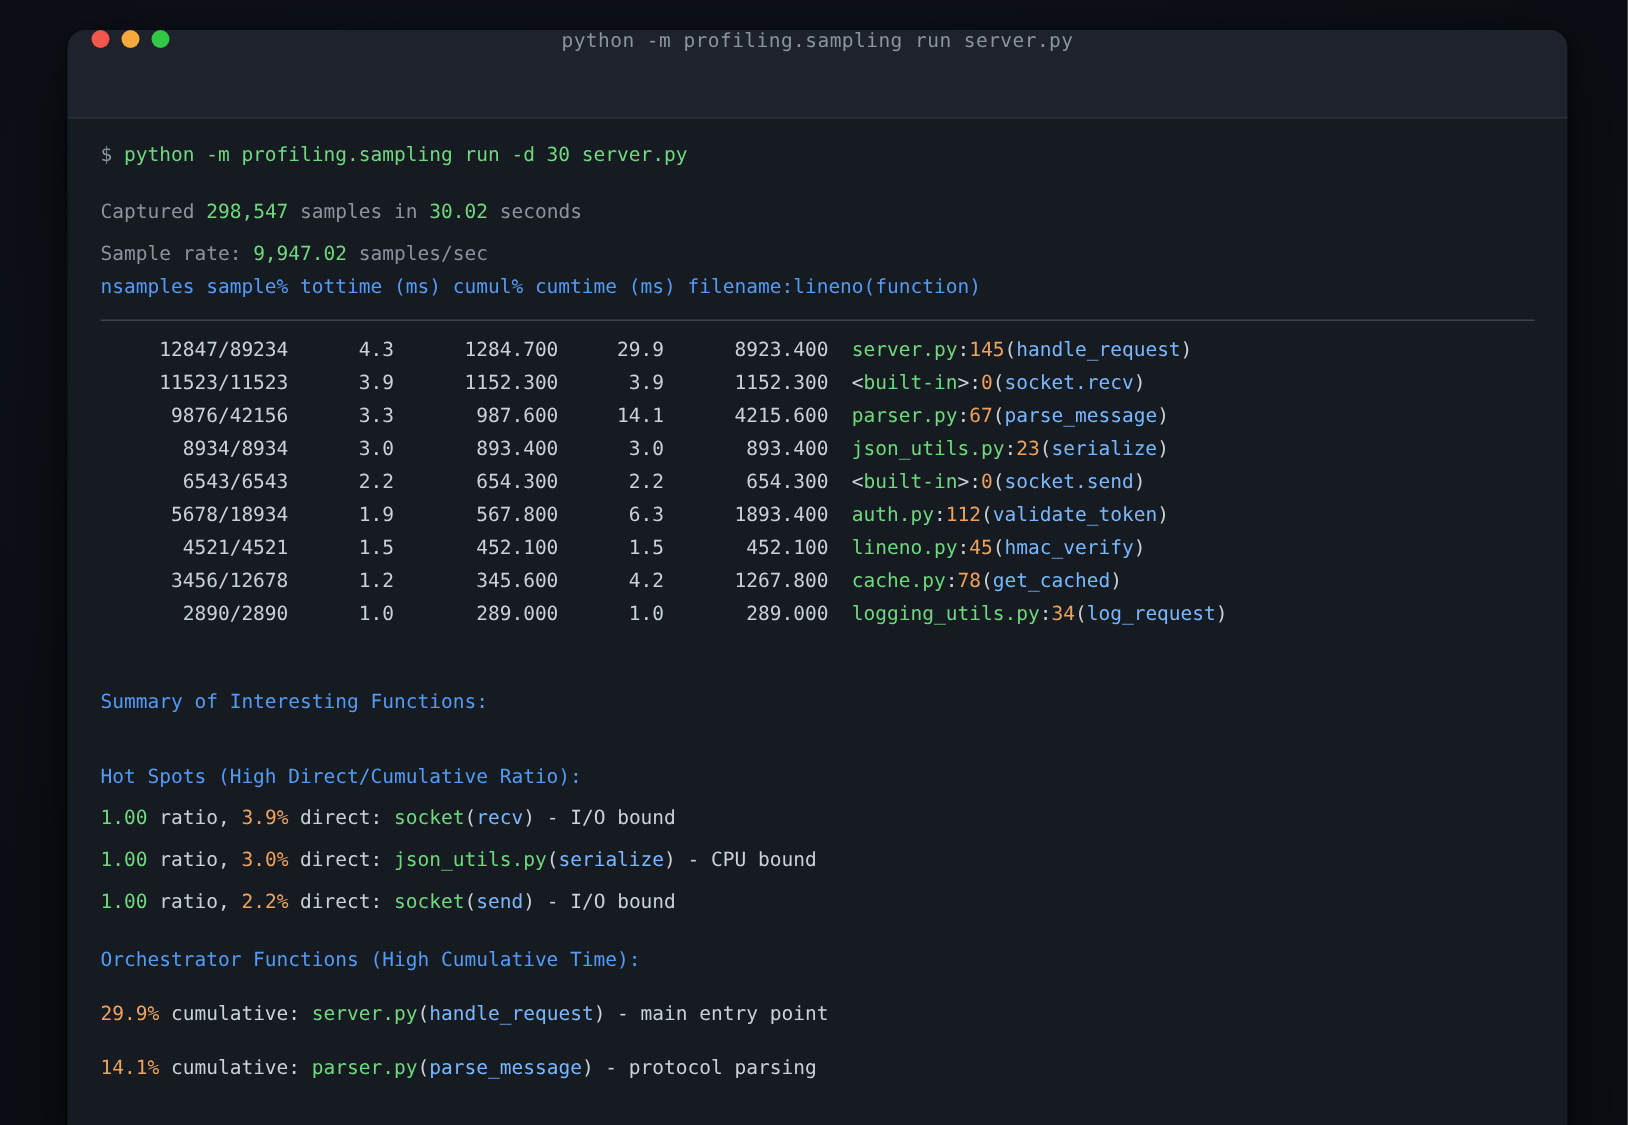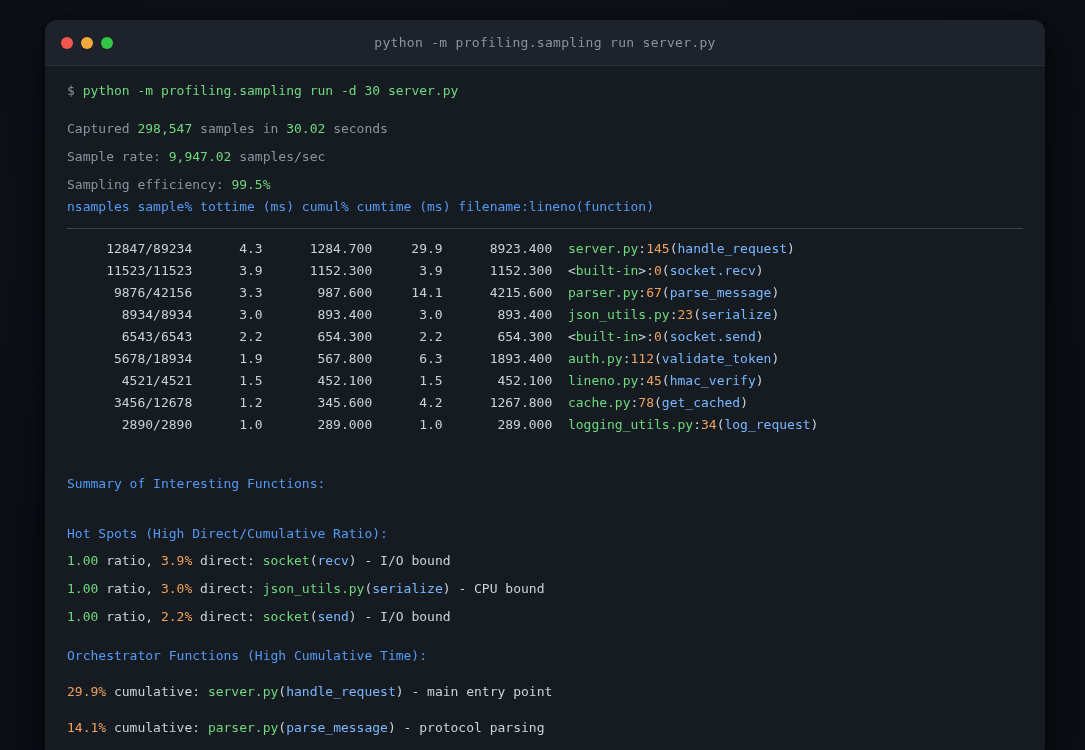--- a/index.html
+++ b/index.html
@@ -15,23 +15,23 @@
     font-family:"DejaVu Sans Mono","Liberation Mono",monospace;
   }
   .stage{position:relative;width:1085px;height:750px;overflow:hidden}
   .window{
     position:absolute;left:45px;top:20px;width:1000px;height:744px;
     background:var(--c-window);border-radius:12px;
     box-shadow:0 18px 55px rgba(0,0,0,.55), 0 2px 8px rgba(0,0,0,.4);
     overflow:hidden;
   }
   .titlebar{
-    position:relative;height:46px;background:var(--c-titlebar);
+    position:relative;height:59px;background:var(--c-titlebar);
     border-bottom:1px solid var(--c-border);
-    display:flex;align-items:center;
+    display:flex;
   }
   .lights{display:flex;gap:8px;margin-left:16px;z-index:2}
   .light{width:12px;height:12px;border-radius:50%;display:inline-block}
   .light.red{background:var(--c-light_red)}
   .light.yellow{background:var(--c-light_yellow)}
   .light.green{background:var(--c-light_green)}
   .title{
     position:absolute;left:0;right:0;text-align:center;
     color:var(--c-gray);font-size:13px;letter-spacing:.3px;
   }
@@ -65,21 +65,20 @@
         <span class="light red"></span>
         <span class="light yellow"></span>
         <span class="light green"></span>
       </div>
       <div class="title">python -m profiling.sampling run server.py</div>
     </div>
     <div class="body" id="terminal-body">
         <div class="line l-command"><span class="seg-gray">$ </span><span class="seg-green b">python -m profiling.sampling run -d 30 server.py</span></div>
         <div class="line l-captured"><span class="seg-gray">Captured </span><span class="seg-green">298,547</span><span class="seg-gray"> samples in </span><span class="seg-green">30.02</span><span class="seg-gray"> seconds</span></div>
         <div class="line l-samplerate"><span class="seg-gray">Sample rate: </span><span class="seg-green">9,947.02</span><span class="seg-gray"> samples/sec</span></div>
-        <div class="line l-efficiency"><span class="seg-gray">Sampling efficiency: </span><span class="seg-green">99.5%</span></div>
         <div class="line l-table-header"><span class="seg-header b">nsamples sample% tottime (ms) cumul% cumtime (ms) filename:lineno(function)</span></div>
         <div class="rule"></div>
         <div class="line l-table-row"><span class="seg-white">     12847/89234      4.3      1284.700     29.9      8923.400  </span><span class="seg-green">server.py</span><span class="seg-white">:</span><span class="seg-orange">145</span><span class="seg-white">(</span><span class="seg-blue">handle_request</span><span class="seg-white">)</span></div>
         <div class="line l-table-row"><span class="seg-white">     11523/11523      3.9      1152.300      3.9      1152.300  </span><span class="seg-white">&lt;</span><span class="seg-green">built-in</span><span class="seg-white">&gt;:</span><span class="seg-orange">0</span><span class="seg-white">(</span><span class="seg-blue">socket.recv</span><span class="seg-white">)</span></div>
         <div class="line l-table-row"><span class="seg-white">      9876/42156      3.3       987.600     14.1      4215.600  </span><span class="seg-green">parser.py</span><span class="seg-white">:</span><span class="seg-orange">67</span><span class="seg-white">(</span><span class="seg-blue">parse_message</span><span class="seg-white">)</span></div>
         <div class="line l-table-row"><span class="seg-white">       8934/8934      3.0       893.400      3.0       893.400  </span><span class="seg-green">json_utils.py</span><span class="seg-white">:</span><span class="seg-orange">23</span><span class="seg-white">(</span><span class="seg-blue">serialize</span><span class="seg-white">)</span></div>
         <div class="line l-table-row"><span class="seg-white">       6543/6543      2.2       654.300      2.2       654.300  </span><span class="seg-white">&lt;</span><span class="seg-green">built-in</span><span class="seg-white">&gt;:</span><span class="seg-orange">0</span><span class="seg-white">(</span><span class="seg-blue">socket.send</span><span class="seg-white">)</span></div>
         <div class="line l-table-row"><span class="seg-white">      5678/18934      1.9       567.800      6.3      1893.400  </span><span class="seg-green">auth.py</span><span class="seg-white">:</span><span class="seg-orange">112</span><span class="seg-white">(</span><span class="seg-blue">validate_token</span><span class="seg-white">)</span></div>
         <div class="line l-table-row"><span class="seg-white">       4521/4521      1.5       452.100      1.5       452.100  </span><span class="seg-green">lineno.py</span><span class="seg-white">:</span><span class="seg-orange">45</span><span class="seg-white">(</span><span class="seg-blue">hmac_verify</span><span class="seg-white">)</span></div>
         <div class="line l-table-row"><span class="seg-white">      3456/12678      1.2       345.600      4.2      1267.800  </span><span class="seg-green">cache.py</span><span class="seg-white">:</span><span class="seg-orange">78</span><span class="seg-white">(</span><span class="seg-blue">get_cached</span><span class="seg-white">)</span></div>

